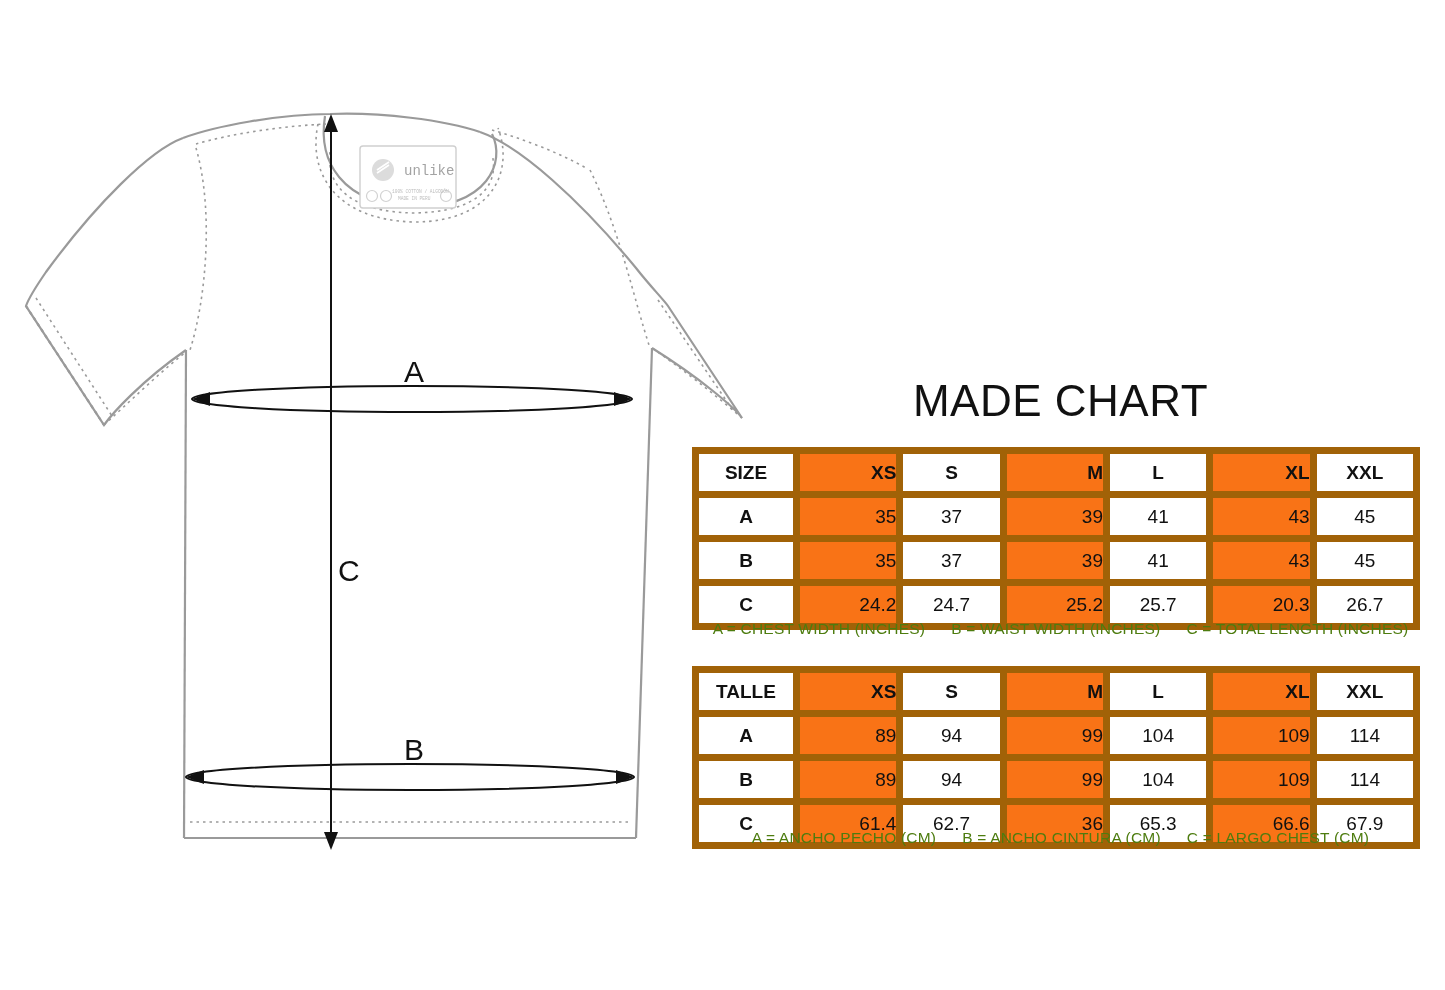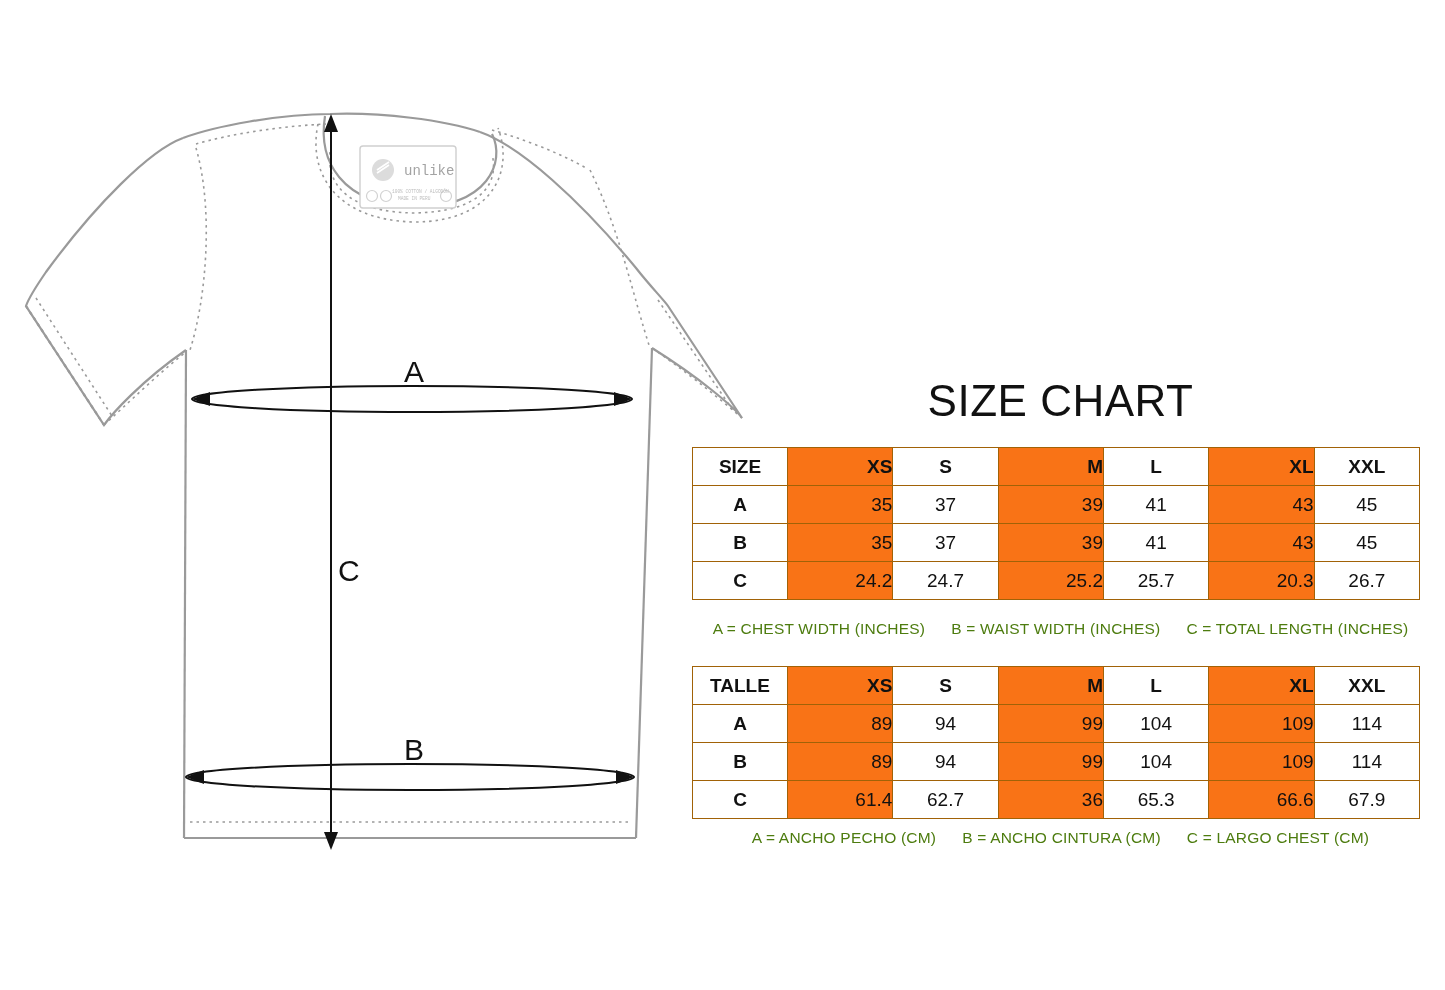--- a/index.html
+++ b/index.html
@@ -69,21 +69,21 @@
     border-collapse: collapse;
     width: 728px;
     left: 16px;
     table-layout: fixed;
   }
   #table-inches { top: 447px; }
   #table-cm { top: 666px; }
 
   .size-table th,
   .size-table td {
-    border: 1px solid #a16207;
+    border: 7px solid #a16207;
     height: 37px;
     text-align: center;
     vertical-align: middle;
     font-size: 19px;
     font-weight: 400;
     color: #111;
     padding: 0;
   }
   .size-table th {
     font-weight: bold;
@@ -193,21 +193,21 @@
   <div class="dim-label" id="label-b">B</div>
   <div class="dim-label" id="label-c">C</div>
 
   <div class="tag-text" style="left:404px; top:163px; font-size:14px; color:#a3a3a3;">unlike</div>
   <div class="tag-text" style="left:392px; top:189px; font-size:4.5px; color:#bdbdbd;">100% COTTON / ALGODÓN</div>
   <div class="tag-text" style="left:398px; top:196px; font-size:4.5px; color:#bdbdbd;">MADE IN PERU</div>
 </div>
 
 <div id="chart-panel">
 
-  <div id="chart-title">SIZE CHART</div>
+  <div id="chart-title">MADE CHART</div>
 
   <table class="size-table" id="table-inches">
     <thead>
       <tr>
         <th class="col-label">SIZE</th>
         <th class="shade">XS</th>
         <th>S</th>
         <th class="shade">M</th>
         <th>L</th>
         <th class="shade">XL</th>

